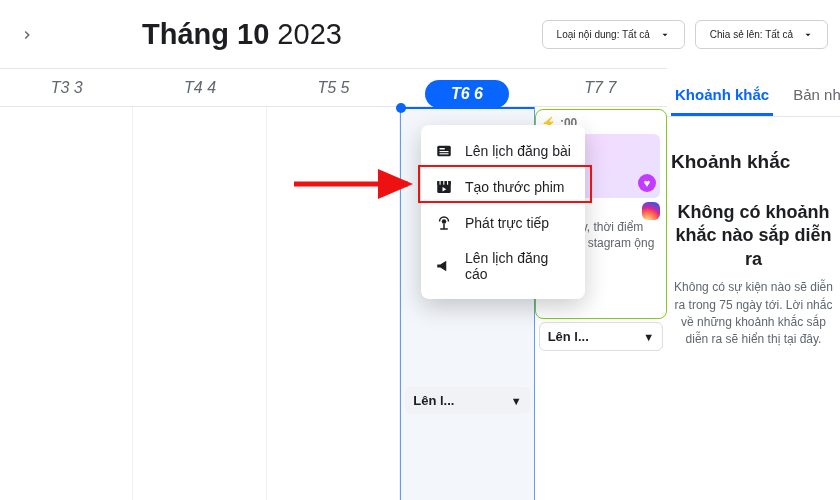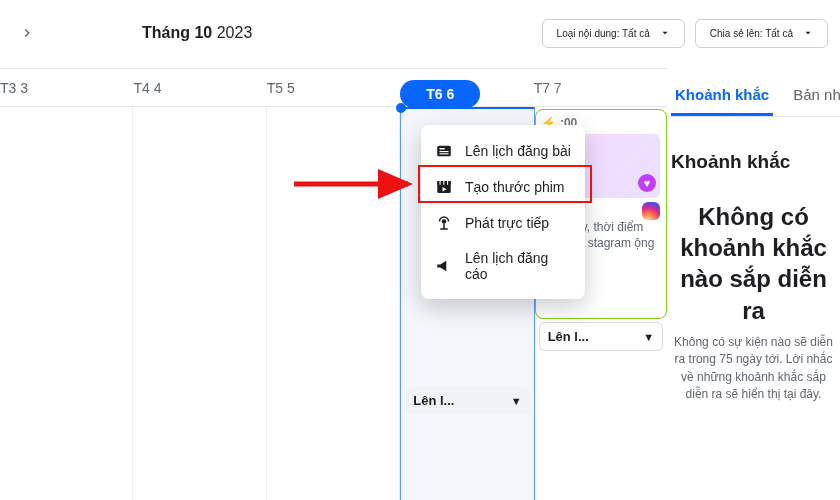--- a/index.html
+++ b/index.html
@@ -2,49 +2,49 @@
 <html><head>
 <meta charset="utf-8">
 <style>
   * { box-sizing: border-box; margin: 0; padding: 0; font-family: -apple-system, BlinkMacSystemFont, "Segoe UI", Helvetica, Arial, sans-serif; }
   body { width: 840px; height: 500px; background: #fff; position: relative; overflow: hidden; color: #1c1e21; }
 
   
   .header { display: flex; align-items: center; padding: 18px 12px 20px 12px; gap: 10px; }
   .nav-arrow { width: 30px; height: 30px; display: flex; align-items: center; justify-content: center; cursor: pointer; }
   .nav-arrow svg { stroke: #606770; }
-  .title { font-size: 16px; font-weight: 400; flex: 0 0 auto; margin-left: 90px; }
+  .title { font-size: 29px; font-weight: 400; flex: 0 0 auto; margin-left: 90px; }
   .title b { font-weight: 700; }
   .spacer { flex: 1; }
   .dropdown-btn { border: 1px solid #ced0d4; background: #fff; border-radius: 6px; padding: 8px 14px; font-size: 10px; color: #1c1e21; display: flex; align-items: center; gap: 8px; cursor: pointer; }
   .dropdown-btn .caret { margin-left: 2px; }
 
   
   .main { display: flex; position: absolute; top: 68px; left: 0; right: 0; bottom: 0; }
   .calendar { flex: 1; position: relative; border-top: 1px solid #e4e6eb; }
   .side { width: 173px; border-left: none; padding: 0; position: relative; }
 
   
   .days { display: flex; height: 38px; border-bottom: 1px solid #e4e6eb; }
-  .day-col { flex: 1; display: flex; align-items: center; font-size: 14px; color: #606770; position: relative; }
+  .day-col { flex: 1; display: flex; align-items: center; justify-content: center; font-size: 16px; color: #606770; position: relative; font-style: italic; }
   .day-active { margin-top:12px; height:28px; background: #0866ff; color: #fff; font-weight: 700; border-radius: 18px; padding: 8px 26px; display:flex; align-items:center; justify-content:center;}
   .grid { position: absolute; top: 38px; left: 0; right: 0; bottom: 0; display: flex; }
   .grid-col { flex: 1; border-right: 1px solid #eef0f3; position: relative; }
   .grid-col:last-child { border-right: none; }
   .col-t6 { background: #f3f6fb; border-left:1px solid #5d9bff; border-right:1px solid #5d9bff;}
   .today-dot { position: absolute; top: -4px; left: -5px; width: 10px; height: 10px; background: #0866ff; border-radius: 50%; }
   .today-line { position:absolute; top:0; left:0; right:0; height:2px; background:#0866ff;}
 
   
   .side-tabs { display: flex; gap: 16px; padding: 8px 0 0 4px; border-bottom: 1px solid #e4e6eb; background:#fff; }
   .side-tab { font-size: 15px; padding: 10px 4px; color: #65676b; white-space: nowrap; }
   .side-tab.active { color: #0866ff; font-weight: 600; border-bottom: 3px solid #0866ff; }
   .side-body { padding: 10px 0 0 0; }
   .side-h { font-size: 19px; font-weight: 700; margin: 24px 4px 12px 4px; }
-  .empty-title { font-size: 24px; font-weight: 700; text-align: center; margin: 28px 0 8px 0; line-height:1.3;}
+  .empty-title { font-size: 18px; font-weight: 700; text-align: center; margin: 28px 0 8px 0; line-height:1.3;}
   .empty-desc { font-size: 12px; color: #606770; text-align: center; line-height: 1.45; padding: 0 2px; }
 
   
   .menu { position: absolute; left: 421px; top: 125px; width: 164px; background: #fff; border-radius: 8px; box-shadow: 0 8px 24px rgba(0,0,0,.2); padding: 8px 0; z-index: 20; }
   .menu-item { display: flex; align-items: center; gap: 12px; padding: 9px 14px; font-size: 14px; color: #1c1e21; cursor: pointer; }
   .menu-item .mi-icon { width: 18px; height: 18px; display:flex; align-items:center; justify-content:center; color:#1c1e21;}
   .highlight-box { position: absolute; left: 418px; top: 165px; width: 174px; height: 38px; border: 2px solid #e11; z-index: 25; pointer-events: none; }
 
   
   .arrow-annot { position: absolute; left: 290px; top: 166px; z-index: 24; pointer-events:none;}

